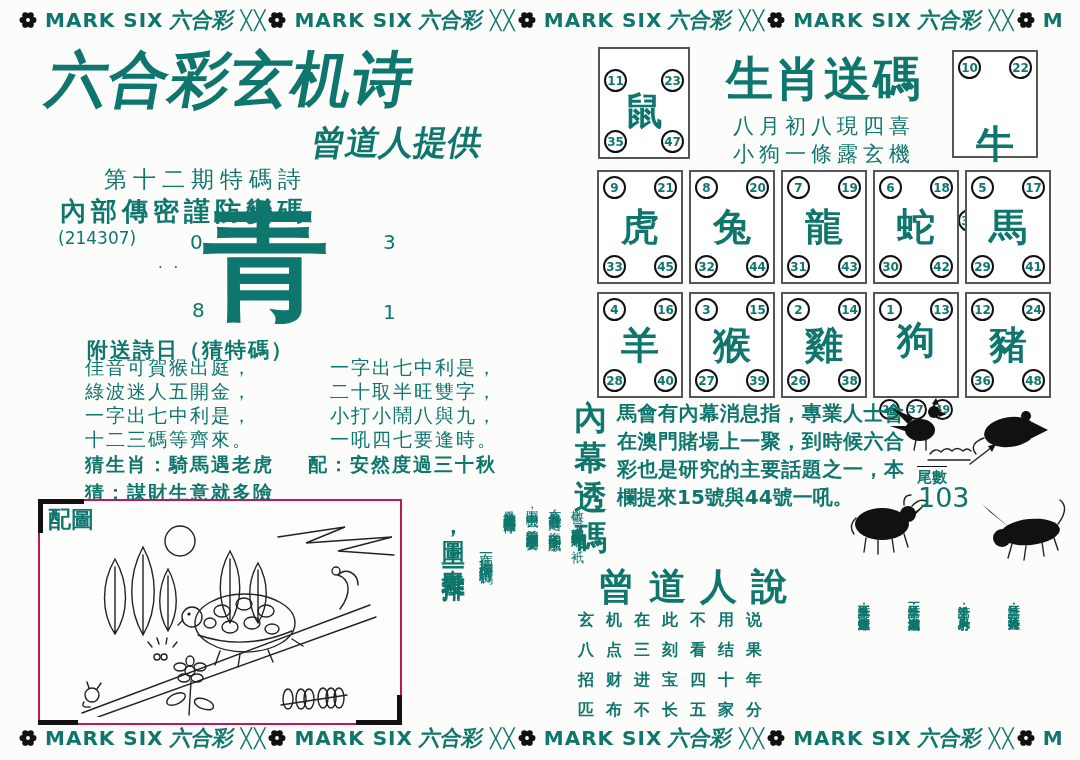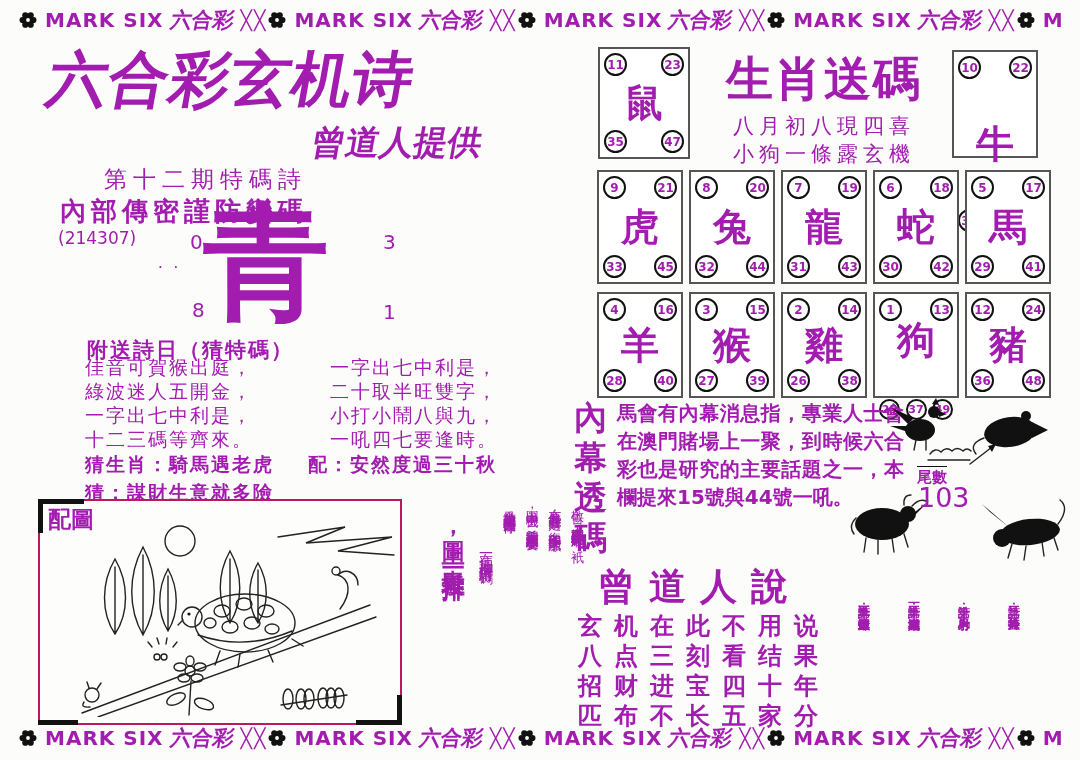--- a/index.html
+++ b/index.html
@@ -1,16 +1,16 @@
 <!DOCTYPE html>
 <html><head>
 <meta charset="utf-8">
 <style>
   html,body{margin:0;padding:0;background:#e8e8e6;}
-  .page{position:relative;width:1080px;height:760px;background:#fcfcfb;color:#a21caf;
+  .page{position:relative;width:1080px;height:760px;background:#fcfcfb;color:#0f766e;
         font-family:"DejaVu Serif","Liberation Serif",serif;overflow:hidden;margin:0 auto;}
   
   .strip{position:absolute;left:18px;width:1044px;height:32px;display:flex;
          justify-content:space-between;align-items:center;overflow:hidden;}
   #strip-top{top:4px;} #strip-bottom{top:722px;}
   .bunit{display:flex;align-items:center;gap:7px;white-space:nowrap;}
   .bunit .brand{font-family:"DejaVu Sans","Liberation Sans",sans-serif;font-weight:700;font-size:20px;letter-spacing:1px;}
   .bunit .cn{font-family:"DejaVu Sans","Liberation Sans",sans-serif;font-weight:900;font-size:21px;transform:skewX(-10deg);}
   .bunit .xx{font-family:"DejaVu Sans","Liberation Sans",sans-serif;font-weight:900;font-size:19px;letter-spacing:2px;}
   
@@ -57,21 +57,21 @@
   
   #insider-title{left:574px;top:398px;width:40px;}
   #insider-title span{display:block;font-family:"DejaVu Sans","Liberation Sans",sans-serif;
       font-weight:900;font-size:33px;line-height:40px;}
   #insider-body{left:617px;top:399px;width:287px;font-family:"DejaVu Sans","Liberation Sans",sans-serif;
       font-weight:700;font-size:20px;line-height:28px;text-align:justify;}
   #tail-label{left:917px;top:466px;font-size:15px;font-weight:700;border-top:1px solid #111;padding-top:1px;}
   #tail-number{left:918px;top:482px;font-family:"DejaVu Sans","Liberation Sans",sans-serif;font-size:27px;}
   
   #master-title{left:598px;top:562px;font-size:37px;font-weight:900;letter-spacing:14px;white-space:nowrap;}
-  .mline{left:578px;font-size:24px;font-weight:700;letter-spacing:12px;white-space:nowrap;}
+  .mline{left:578px;font-size:16px;font-weight:700;letter-spacing:12px;white-space:nowrap;}
   #mline-0{top:610px;} #mline-1{top:640px;} #mline-2{top:670px;} #mline-3{top:700px;}
   
   #strat-title{left:852px;top:558px;font-family:"DejaVu Sans","Liberation Sans",sans-serif;
       font-weight:900;font-size:29px;letter-spacing:3px;white-space:nowrap;}
   .strat{position:absolute;top:596px;height:145px;writing-mode:vertical-rl;text-orientation:upright;
       font-size:12px;font-weight:700;line-height:1;letter-spacing:0;}
   #strat-0{left:1008px;} #strat-1{left:958px;} #strat-2{left:908px;} #strat-3{left:858px;}
   svg .ink{stroke:#222;fill:none;stroke-width:1.4;stroke-linecap:round;}
   svg .blob{fill:#111;stroke:none;}
 </style>
@@ -327,21 +327,21 @@
     <div class="ncol">出圖中玄機，希望追踪本報的朋友不要</div>
     <div class="ncol">爲少花幾塊錢而去買復印件。</div>
     <div class="ncol" id="notice-attached">在這一期本欄所附特碼</div>
     <div class="ncol" id="notice-big">圖上，青鬆一排排</div>
   </div>
 
   <div class="abs" id="zodiac-title">生肖送碼</div>
   <div class="abs zsub" id="zodiac-sub1">八月初八現四喜</div>
   <div class="abs zsub" id="zodiac-sub2">小狗一條露玄機</div>
   <div id="cards-host">
-      <div class="zcard" style="left: 598px; top: 47px; width: 92px; height: 112px;">
+      <div class="zcard" style="left: 598px; top: 47px; width: 92px; height: 112px; justify-content: flex-end;">
         <div class="crow">
           <span class="circ">11</span>
           <span class="circ">23</span>
         </div>
         <div class="animal">鼠</div>
         <div class="crow">
           <span class="circ">35</span>
           <span class="circ">47</span>
         </div>
       </div>

